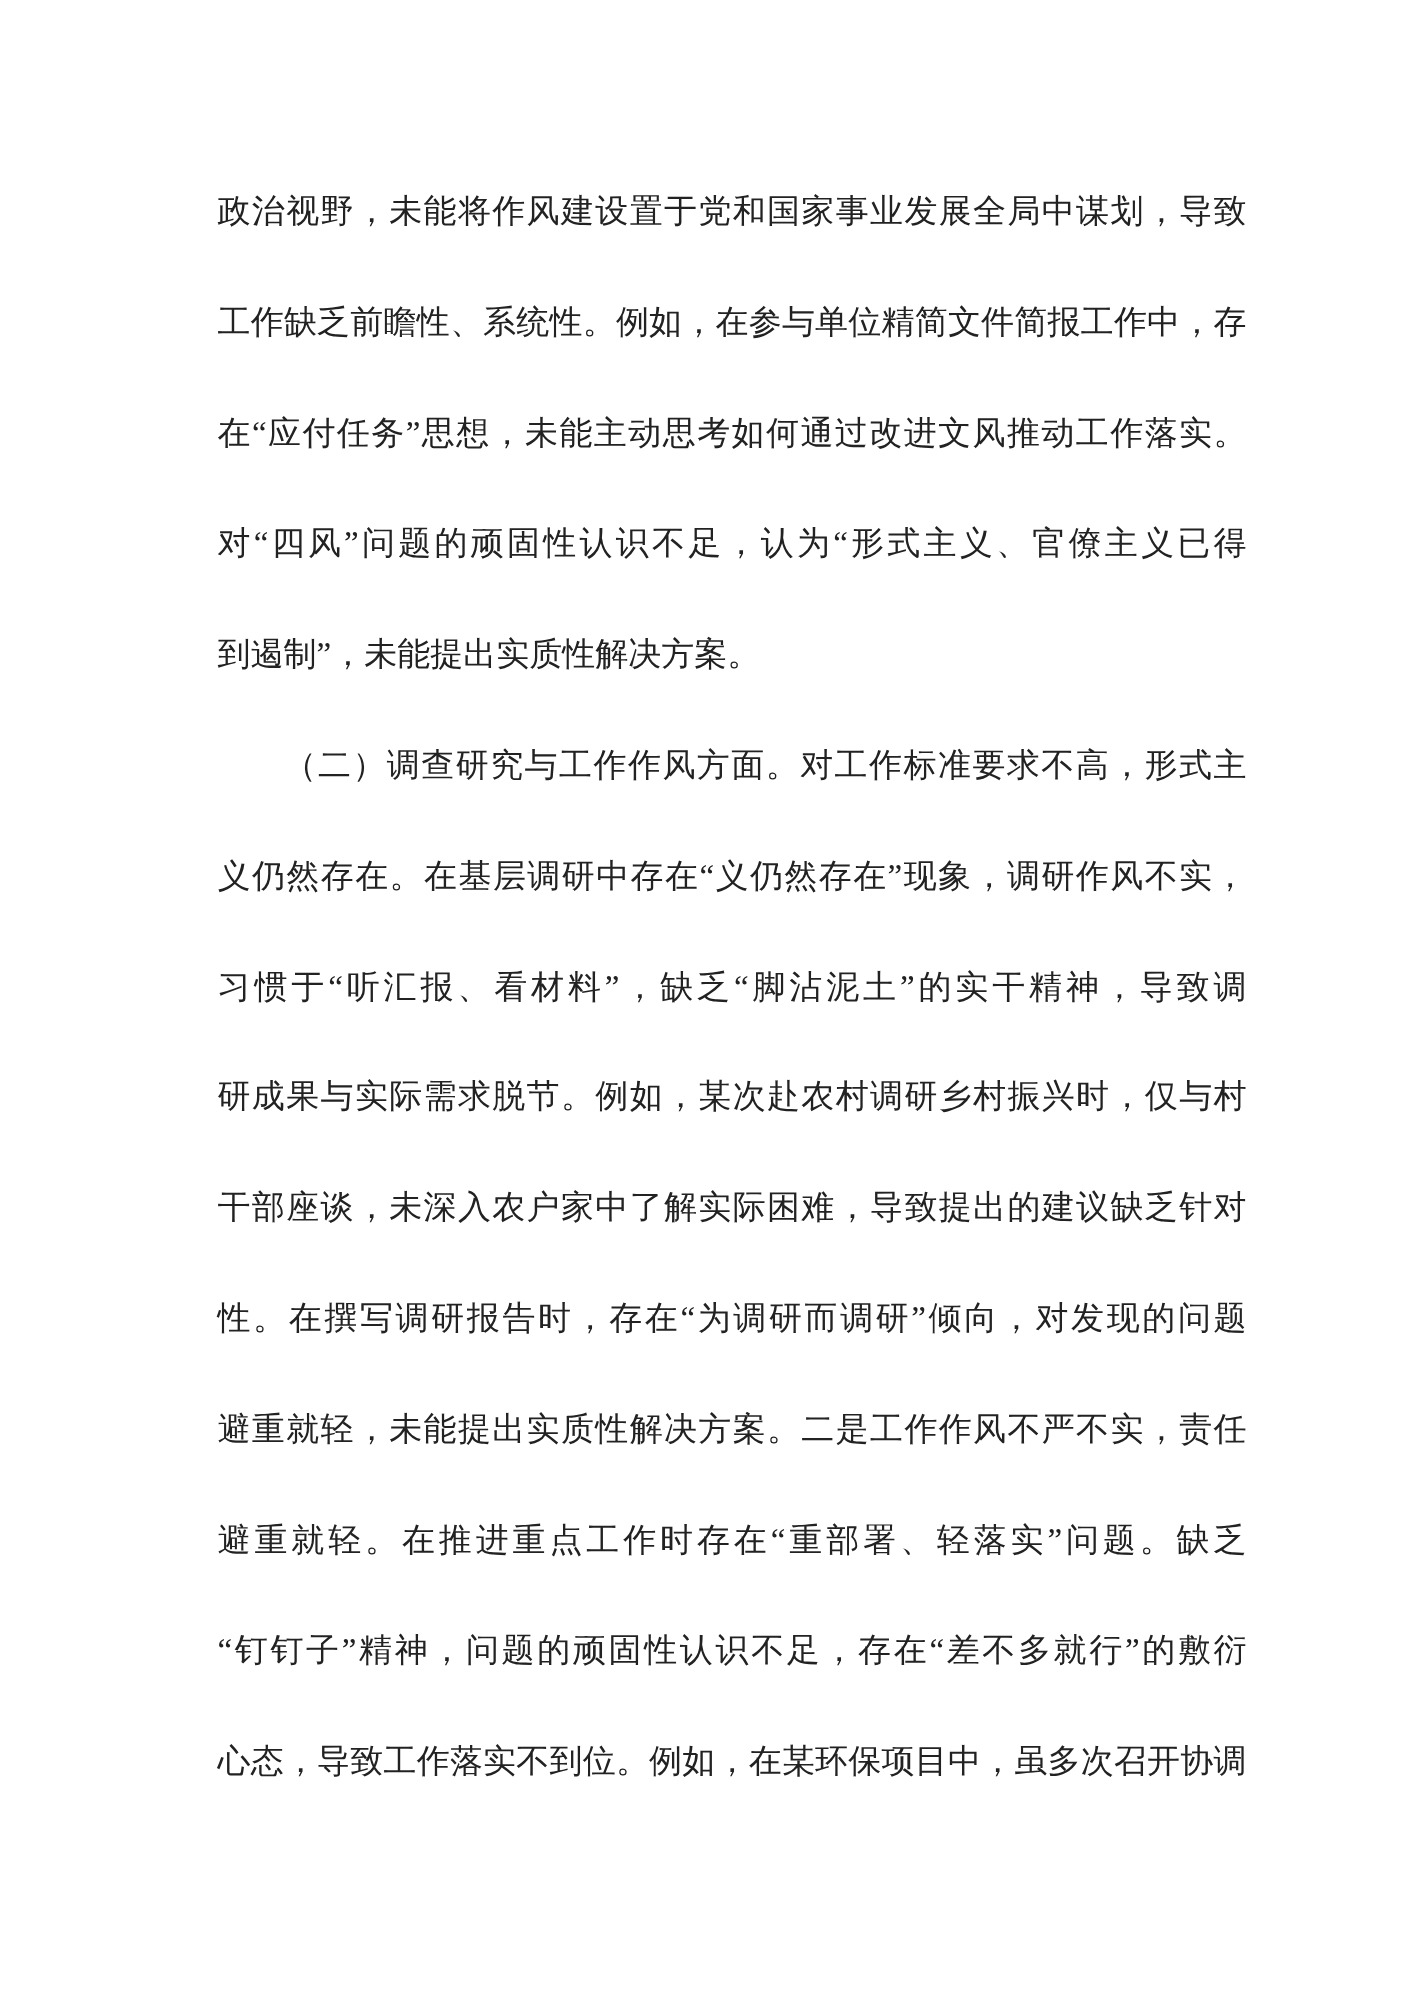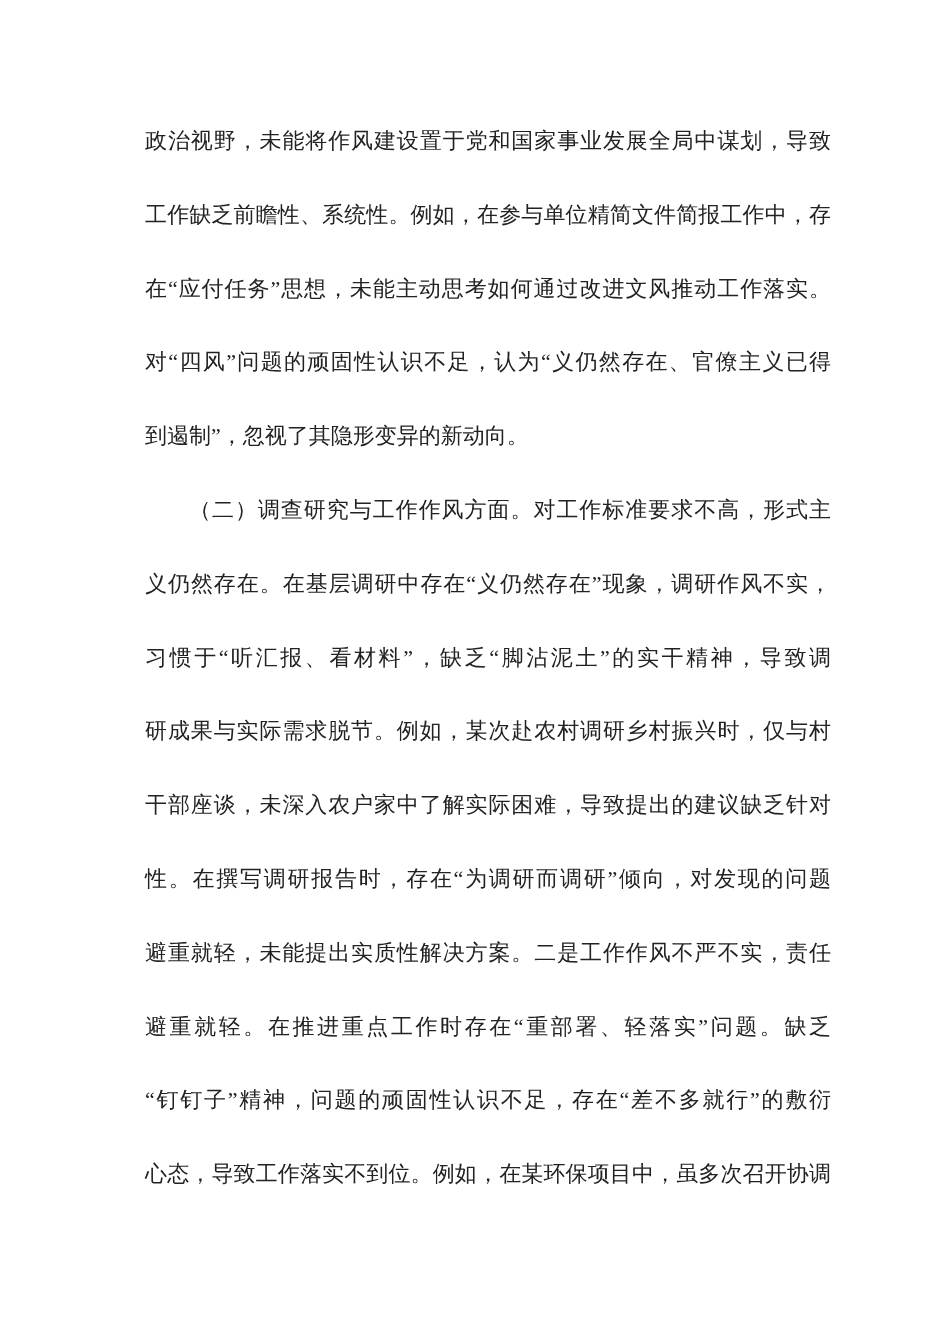--- a/index.html
+++ b/index.html
@@ -44,22 +44,22 @@
 </style>
 </head>
 <body>
 
 <div class="page">
   <div class="text-block">
 
   <div class="line">政治视野，未能将作风建设置于党和国家事业发展全局中谋划，导致</div>
       <div class="line">工作缺乏前瞻性、系统性。例如，在参与单位精简文件简报工作中，存</div>
       <div class="line">在“应付任务”思想，未能主动思考如何通过改进文风推动工作落实。</div>
-      <div class="line">对“四风”问题的顽固性认识不足，认为“义仍然存在、官僚主义已得</div>
-      <div class="line para-end">到遏制”，忽视了其隐形变异的新动向。</div>
+      <div class="line">对“四风”问题的顽固性认识不足，认为“形式主义、官僚主义已得</div>
+      <div class="line para-end">到遏制”，未能提出实质性解决方案。</div>
       <div class="line indent">（二）调查研究与工作作风方面。对工作标准要求不高，形式主</div>
       <div class="line">义仍然存在。在基层调研中存在“义仍然存在”现象，调研作风不实，</div>
       <div class="line">习惯于“听汇报、看材料”，缺乏“脚沾泥土”的实干精神，导致调</div>
       <div class="line">研成果与实际需求脱节。例如，某次赴农村调研乡村振兴时，仅与村</div>
       <div class="line">干部座谈，未深入农户家中了解实际困难，导致提出的建议缺乏针对</div>
       <div class="line">性。在撰写调研报告时，存在“为调研而调研”倾向，对发现的问题</div>
       <div class="line">避重就轻，未能提出实质性解决方案。二是工作作风不严不实，责任</div>
       <div class="line">避重就轻。在推进重点工作时存在“重部署、轻落实”问题。缺乏</div>
       <div class="line">“钉钉子”精神，问题的顽固性认识不足，存在“差不多就行”的敷衍</div>
       <div class="line">心态，导致工作落实不到位。例如，在某环保项目中，虽多次召开协调</div>

